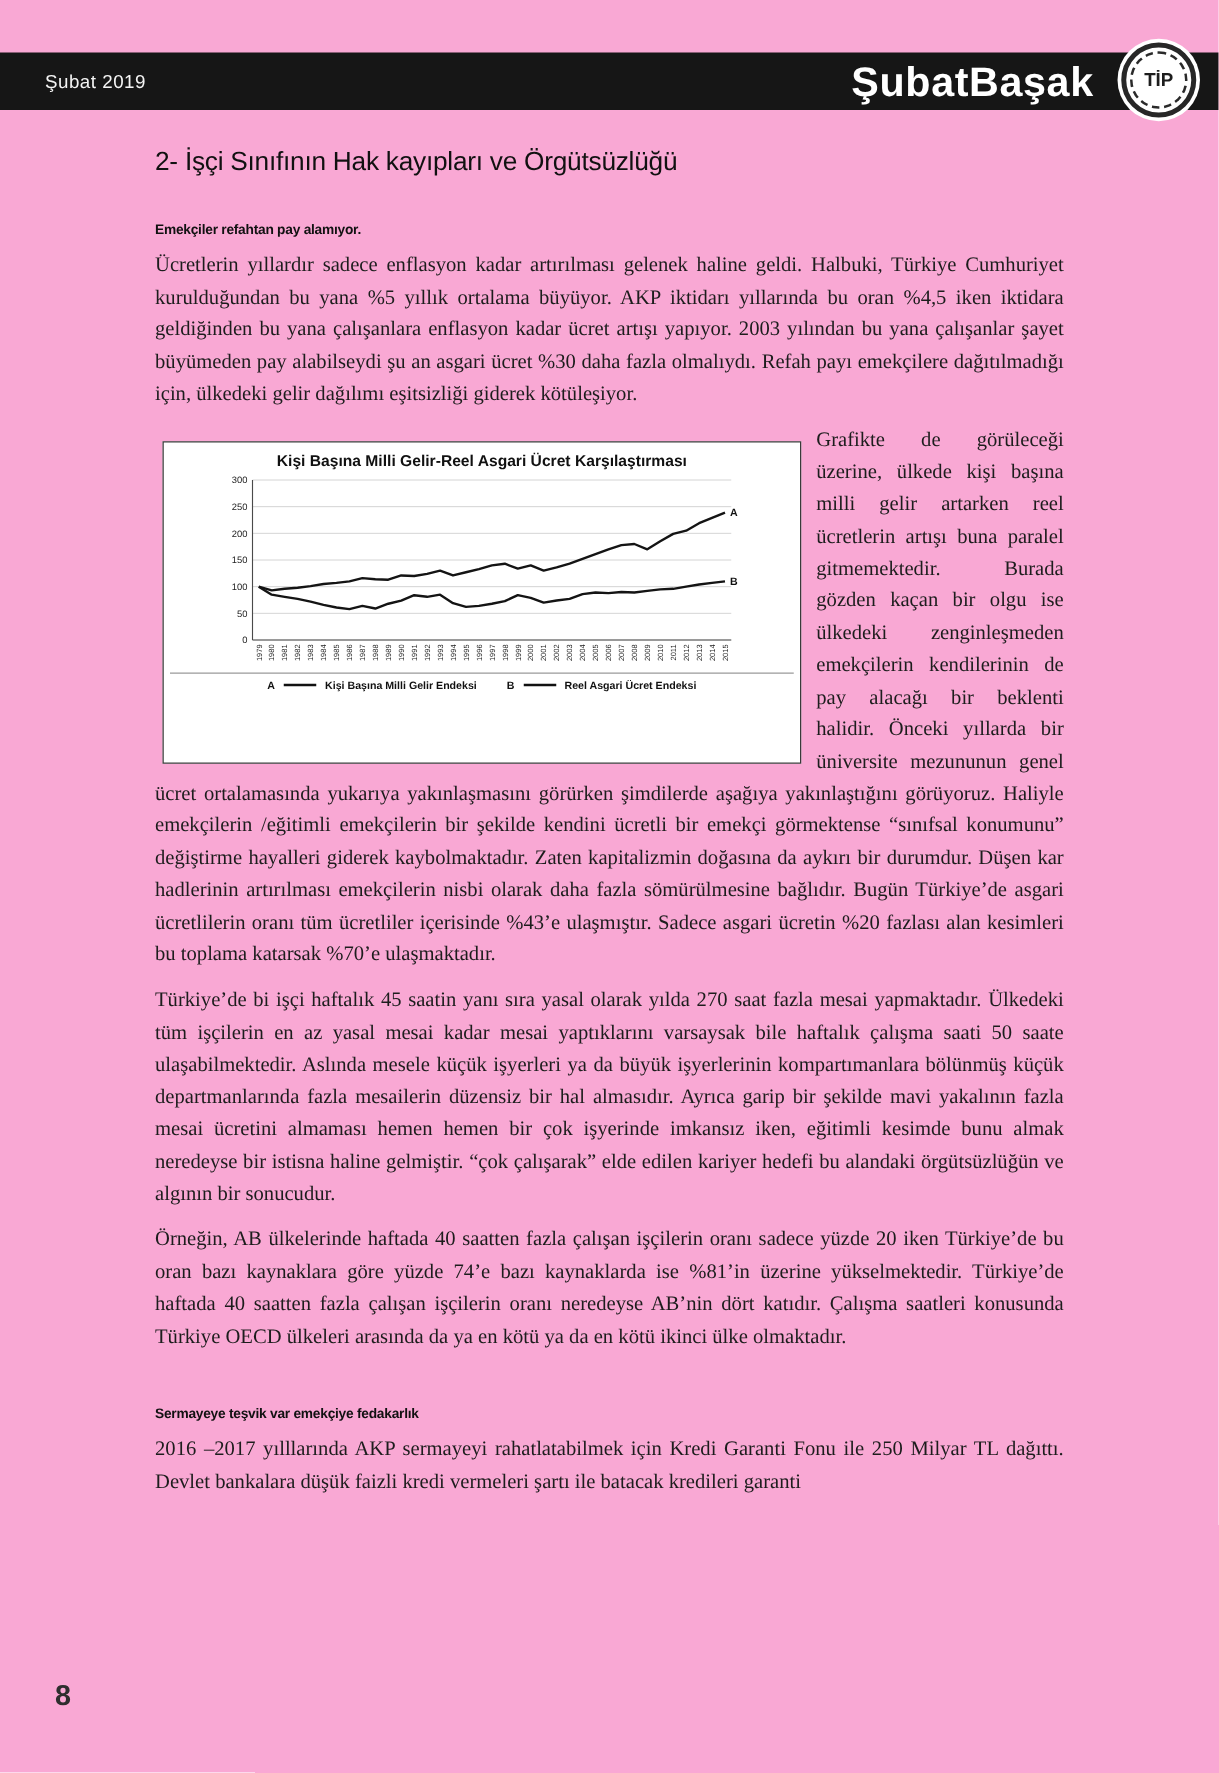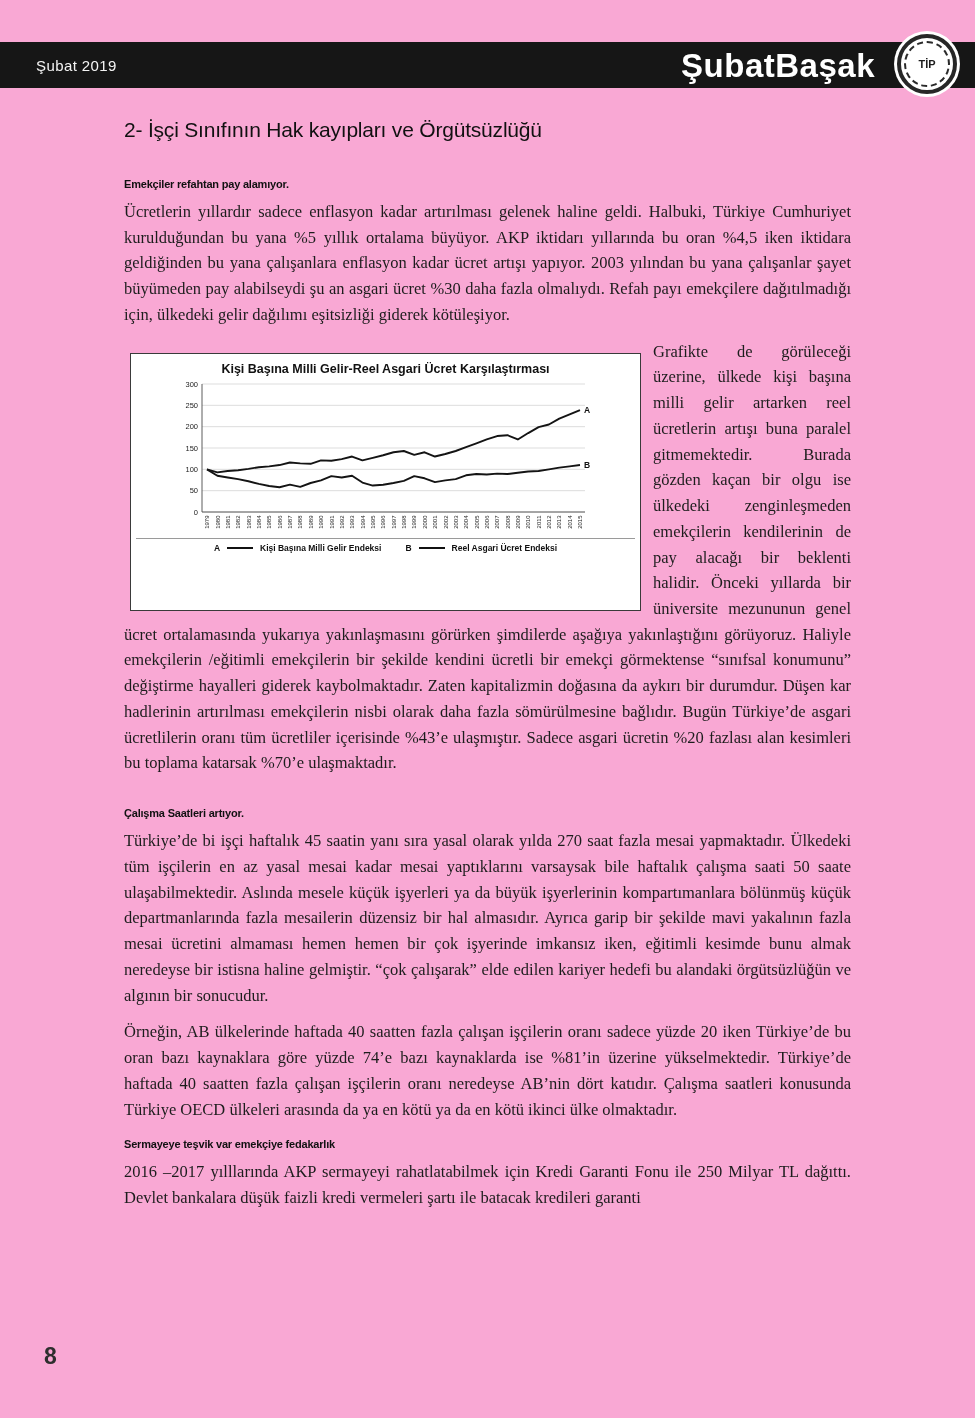--- a/index.html
+++ b/index.html
@@ -24,40 +24,40 @@
     color:#ffffff; font-family:"Liberation Sans", sans-serif;
     font-size:33px; line-height:1; white-space:nowrap;
   }
   .brand-bold  { font-weight:800; letter-spacing:.5px; }
   .brand-light { font-weight:700; letter-spacing:.5px; }
   .logo {
     position:absolute; right:18px; top:-8px; width:60px; height:60px;
     background:#ffffff; border:4px solid #272727; border-radius:50%;
     display:flex; align-items:center; justify-content:center;
     font-family:"Liberation Sans", sans-serif; font-weight:800;
-    font-size:11px; color:#1d1d1d; box-shadow:0 0 0 3px #ffffff;text-align:right;
+    font-size:15px; color:#1d1d1d; box-shadow:0 0 0 3px #ffffff;text-align:right;
   }
   .logo::before {
     content:""; position:absolute; inset:3px; border-radius:50%;
     border:2px dashed #2a2a2a;
   }
   .logo span { position:relative; }
 
   
   .content { position:absolute; top:118px; left:124px; width:727px; }
   .article-title {
     font-family:"Liberation Sans", sans-serif; font-weight:400;
     font-size:21px; letter-spacing:-.2px; color:#111; margin-bottom:36px;
   }
   .section-heading {
     font-family:"Liberation Sans", sans-serif; font-weight:700;
     font-size:11px; letter-spacing:-.2px; color:#111;
     margin:20px 0 9px; clear:none;
   }
-  .section-heading.mt-lg { margin-top:16px; }
+  .section-heading.mt-lg { margin-top:44px; }
   .content p {
     font-size:16.5px; line-height:1.56; text-align:justify;
     margin-bottom:11px; color:#1d1d1d;
   }
   .clear { clear:both; height:0; }
 
   
   .chart-wrap {
     float:left; width:511px; height:258px;
     margin:14px 12px 10px 6px; padding:5px 5px 2px 5px;
@@ -177,21 +177,20 @@
         <span class="lg-gap"></span>
         <span>B</span>
         <span class="lg-line"></span>
         <span>Reel Asgari Ücret Endeksi</span>
       </div>
     </figure>
 
     <p>Grafikte de görüleceği üzerine, ülkede kişi başına milli gelir artarken reel ücretlerin artışı buna paralel gitmemektedir. Burada gözden kaçan bir olgu ise ülkedeki zenginleşmeden emekçilerin kendilerinin de pay alacağı bir beklenti halidir. Önceki yıllarda bir üniversite mezununun genel ücret ortalamasında yukarıya yakınlaşmasını görürken şimdilerde aşağıya yakınlaştığını görüyoruz. Haliyle emekçilerin /eğitimli emekçilerin bir şekilde kendini ücretli bir emekçi görmektense “sınıfsal konumunu” değiştirme hayalleri giderek kaybolmaktadır. Zaten kapitalizmin doğasına da aykırı bir durumdur. Düşen kar hadlerinin artırılması emekçilerin nisbi olarak daha fazla sömürülmesine bağlıdır. Bugün Türkiye’de asgari ücretlilerin oranı tüm ücretliler içerisinde %43’e ulaşmıştır. Sadece asgari ücretin %20 fazlası alan kesimleri bu toplama katarsak %70’e ulaşmaktadır.</p>
     <div class="clear"></div>
 
-    <h2 class="section-heading">Çalışma Saatleri artıyor.</h2>
     <p>Türkiye’de bi işçi haftalık 45 saatin yanı sıra yasal olarak yılda 270 saat fazla mesai yapmaktadır. Ülkedeki tüm işçilerin en az yasal mesai kadar mesai yaptıklarını varsaysak bile haftalık çalışma saati 50 saate ulaşabilmektedir. Aslında mesele küçük işyerleri ya da büyük işyerlerinin kompartımanlara bölünmüş küçük departmanlarında fazla mesailerin düzensiz bir hal almasıdır. Ayrıca garip bir şekilde mavi yakalının fazla mesai ücretini almaması hemen hemen bir çok işyerinde imkansız iken, eğitimli kesimde bunu almak neredeyse bir istisna haline gelmiştir. “çok çalışarak” elde edilen kariyer hedefi bu alandaki örgütsüzlüğün ve algının bir sonucudur.</p>
     <p>Örneğin, AB ülkelerinde haftada 40 saatten fazla çalışan işçilerin oranı sadece yüzde 20 iken Türkiye’de bu oran bazı kaynaklara göre yüzde 74’e bazı kaynaklarda ise %81’in üzerine yükselmektedir. Türkiye’de haftada 40 saatten fazla çalışan işçilerin oranı neredeyse AB’nin dört katıdır. Çalışma saatleri konusunda Türkiye OECD ülkeleri arasında da ya en kötü ya da en kötü ikinci ülke olmaktadır.</p>
 
     <h2 class="section-heading mt-lg">Sermayeye teşvik var emekçiye fedakarlık</h2>
     <p>2016 –2017 yılllarında AKP sermayeyi rahatlatabilmek için Kredi Garanti Fonu ile 250 Milyar TL dağıttı. Devlet bankalara düşük faizli kredi vermeleri şartı ile batacak kredileri garanti</p>
 
   </main>
 
   <div class="pageno">8</div>
 

